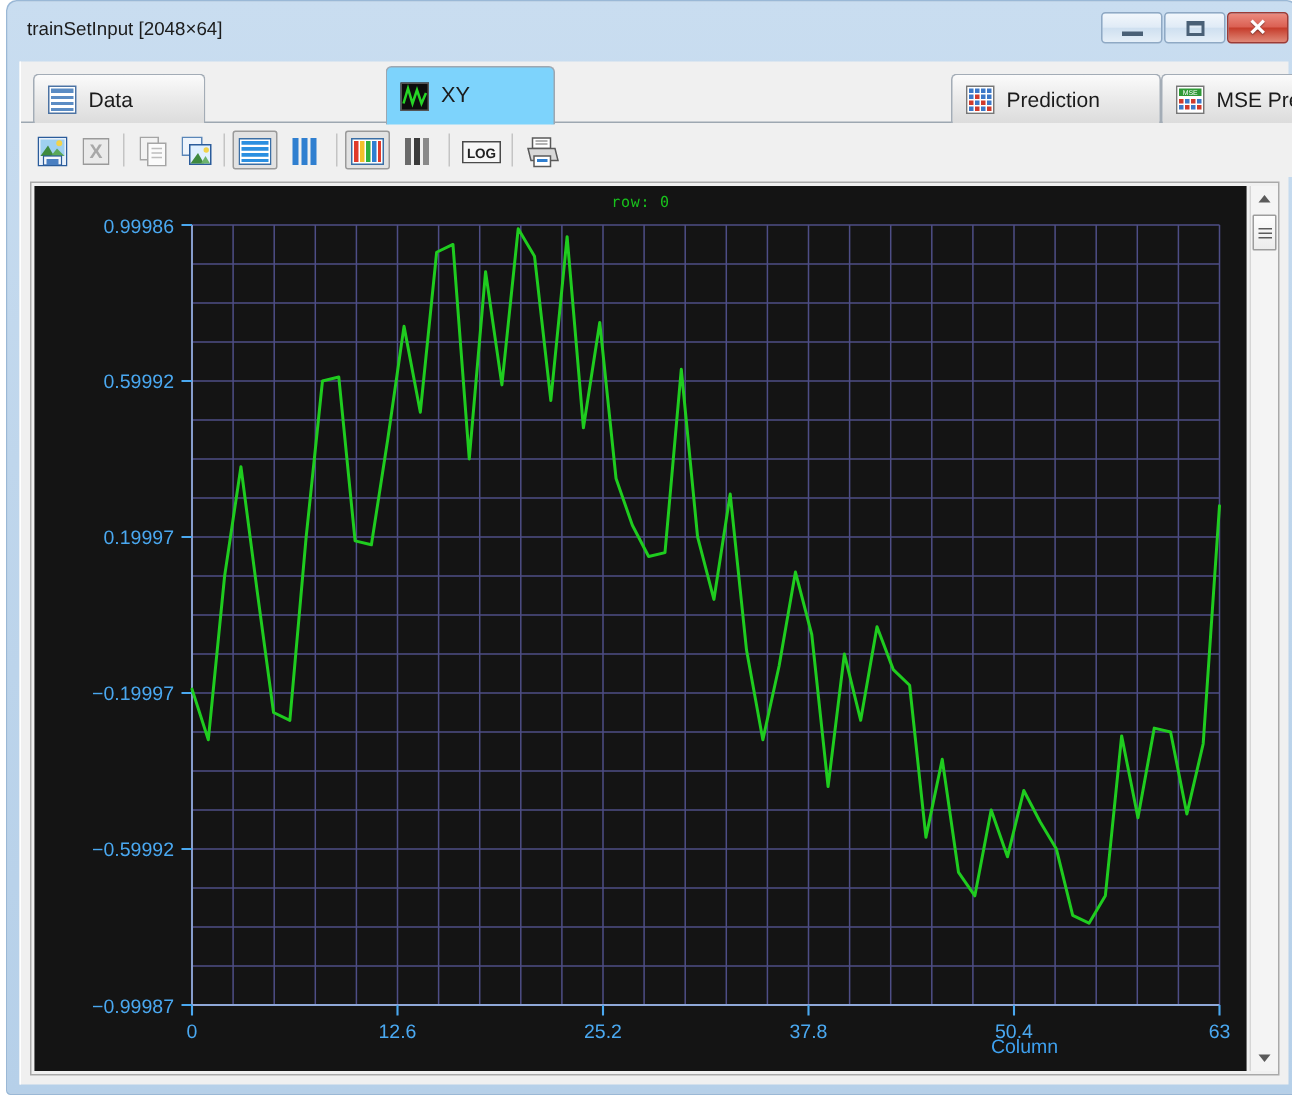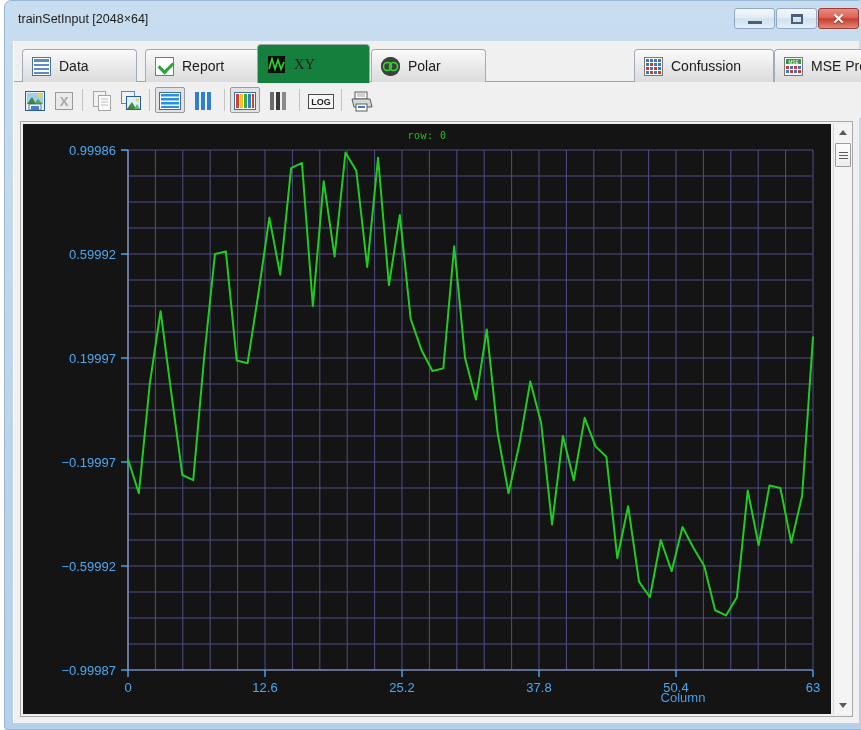--- a/index.html
+++ b/index.html
@@ -109,25 +109,24 @@
     display: flex;
     align-items: center;
     padding: 0 10px 0 9px;
     cursor: default;
     color: #1b1b1b;
     font-size: 14px;
   }
   .tab.active {
     top: 0px;
     height: 39px;
-    background: #15803d;
+    background: #7dd3fc;
     border-color: #9da7b1;
     z-index: 5;
     font-size: 14.5px;
-    font-family: Liberation Serif, serif;
   }
   .tab .tab-label { margin-left: 8px; white-space: nowrap; }
   .tab-icon {
     position: relative;
     width: 19px; height: 19px;
     flex: none;
   }
 
   
   .ic-table {
@@ -307,46 +306,30 @@
       <div class="tab" style="left:8px;width:115px;">
         <span class="tab-icon ic-table">
           <i style="left:1px;top:1px;width:15px;height:3px;"></i>
           <i style="left:1px;top:6px;width:15px;height:2px;"></i>
           <i style="left:1px;top:10px;width:15px;height:2px;"></i>
           <i style="left:1px;top:14px;width:15px;height:2px;"></i>
         </span>
         <span class="tab-label">Data</span>
       </div>
 
-      <div class="tab" style="left:131px;width:126px;">
-        <span class="tab-icon ic-check">
-          <span class="mk"></span>
-        </span>
-        <span class="tab-label">Report</span>
-      </div>
 
       <div class="tab active" style="left:243px;width:113px;">
         <span class="tab-icon ic-xy">
           <svg width="17" height="17" viewBox="0 0 17 17">
             <polyline points="1,13 4,3 7,13 10,4 13,13 16,6" fill="none" stroke="#27d427" stroke-width="1.7"></polyline>
           </svg>
         </span>
         <span class="tab-label">XY</span>
       </div>
 
-      <div class="tab" style="left:357px;width:115px;">
-        <span class="tab-icon ic-polar">
-          <svg width="19" height="19" viewBox="0 0 19 19">
-            <rect width="19" height="19" fill="#3f3f3f"></rect>
-            <circle cx="6.5" cy="9.5" r="4" fill="none" stroke="#2ae02a" stroke-width="1.6"></circle>
-            <circle cx="12.5" cy="9.5" r="4" fill="none" stroke="#2ae02a" stroke-width="1.6"></circle>
-          </svg>
-        </span>
-        <span class="tab-label">Polar</span>
-      </div>
 
 
       <div class="tab" style="left:620px;width:140px;">
         <span class="tab-icon ic-pred">
           <svg width="17" height="17" viewBox="0 0 17 17">
             <rect width="17" height="17" fill="#ffffff"></rect>
             <g fill="#3c78c8">
               <rect x="1" y="1" width="3" height="3"></rect>
                 <rect x="5" y="1" width="3" height="3"></rect>
               <rect x="9" y="1" width="3" height="3"></rect>
@@ -363,21 +346,21 @@
                 <rect x="13" y="13" width="3" height="3"></rect>
             </g>
             <g fill="#3c78c8">
               <rect x="5" y="9" width="3" height="3"></rect>
                 <rect x="13" y="9" width="3" height="3"></rect>
               <rect x="1" y="13" width="3" height="3"></rect>
                 <rect x="9" y="13" width="3" height="3"></rect>
             </g>
           </svg>
         </span>
-        <span class="tab-label">Confussion</span>
+        <span class="tab-label">Prediction</span>
       </div>
 
       <div class="tab" style="left:760px;width:122px;">
         <span class="tab-icon ic-mse">
           <svg width="17" height="17" viewBox="0 0 17 17">
             <rect width="17" height="17" fill="#ffffff"></rect>
             <rect x="1" y="1" width="15" height="5" fill="#2f9a36"></rect>
             <text x="8.5" y="5.5" font-size="4.6" fill="#ffffff" text-anchor="middle" font-family="Liberation Sans, sans-serif">MSE</text>
             <g fill="#d03a2c">
               <rect x="1" y="8" width="3" height="3"></rect>

